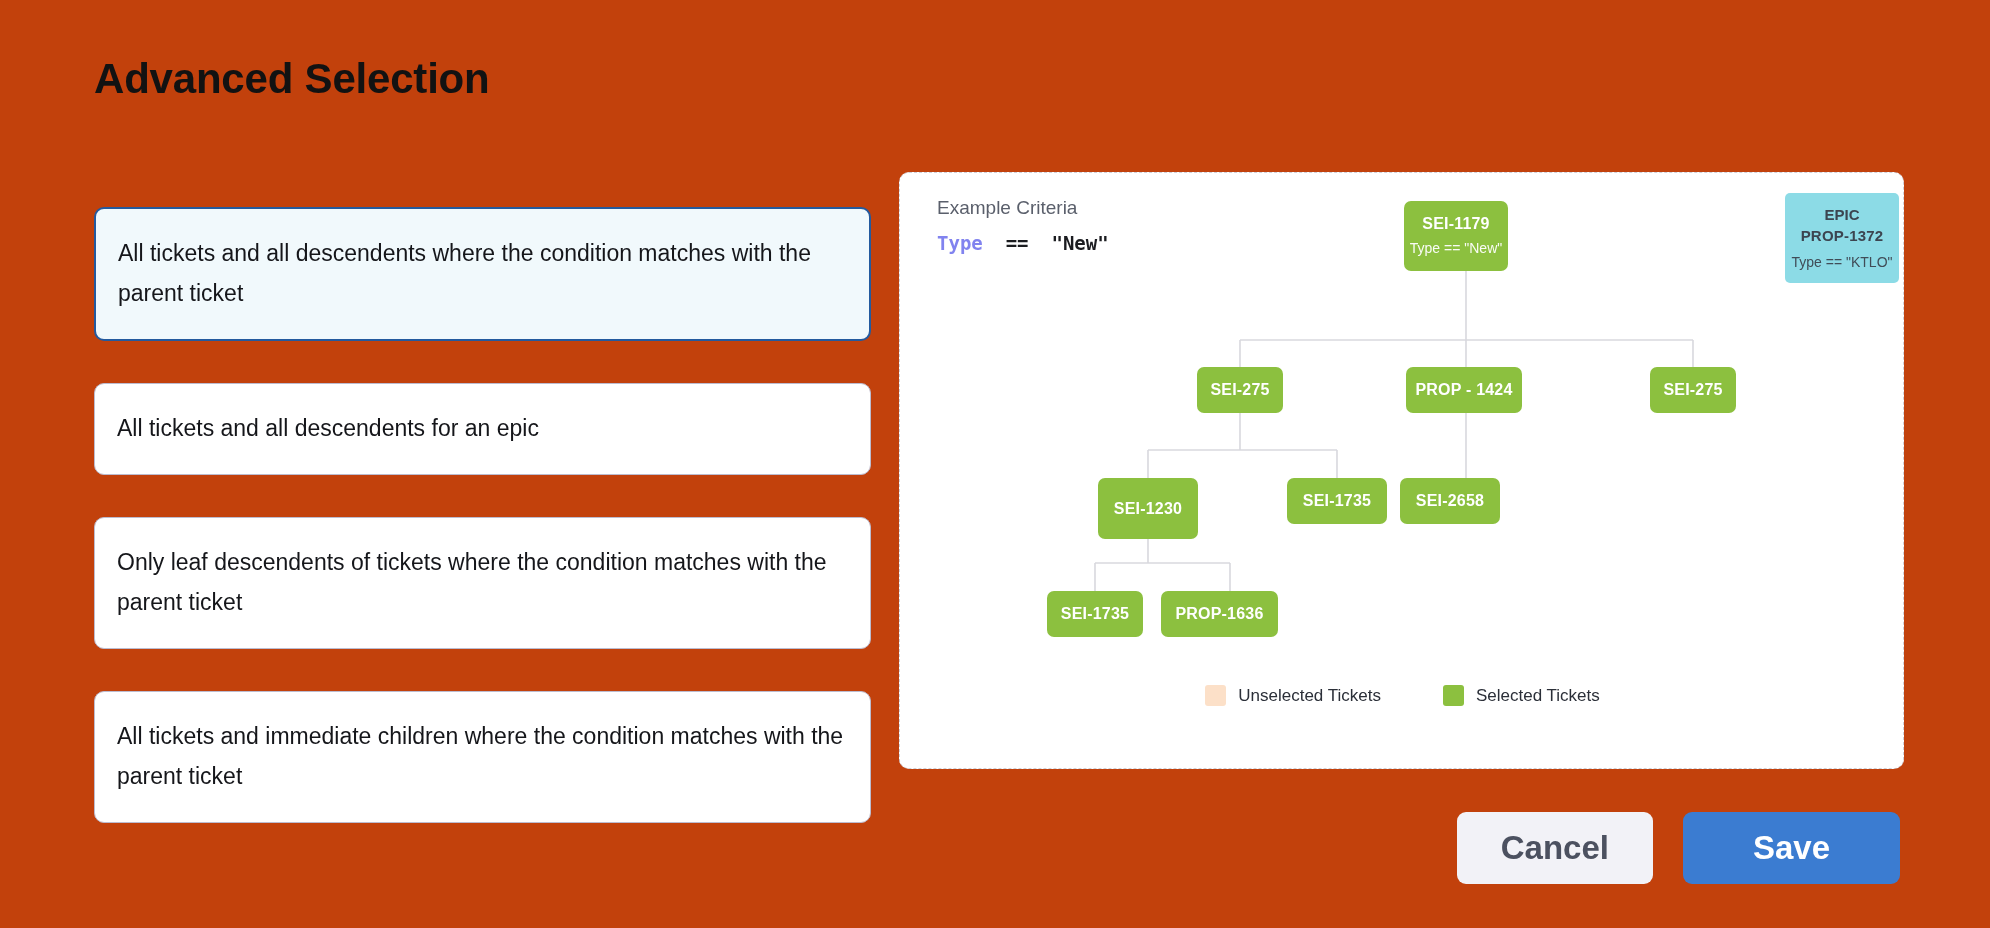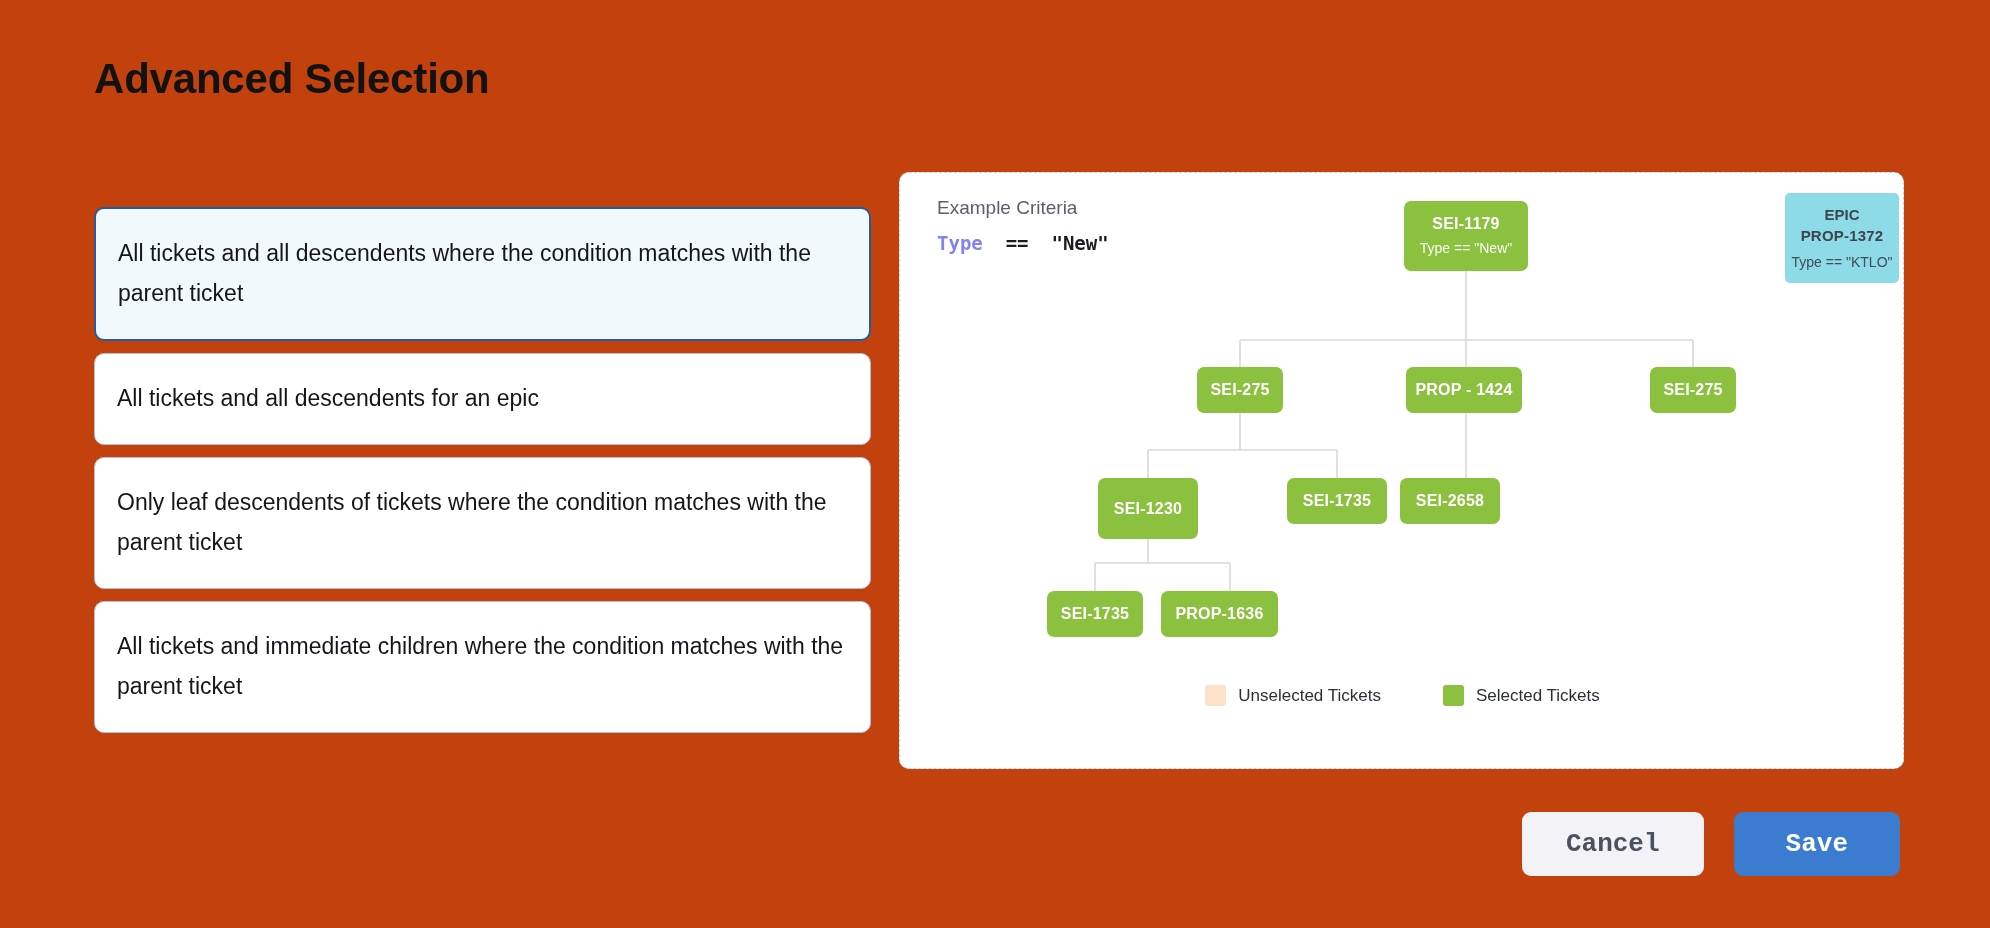--- a/index.html
+++ b/index.html
@@ -35,21 +35,21 @@
     position: absolute;
     left: 94px;
     top: 207px;
     width: 777px;
   }
   .option-card {
     border: 1.5px solid #bcbcd0;
     border-radius: 10px;
     background: #ffffff;
     padding: 24px 22px 26px 22px;
-    margin-bottom: 12px;
+    margin-bottom: 42px;
     cursor: pointer;
   }
   .option-card:last-child { margin-bottom: 0; }
   .option-card.selected {
     border: 2.5px solid #245a9e;
     background: #f1f9fc;
   }
   .option-text {
     font-size: 23px;
     line-height: 40px;
@@ -154,34 +154,34 @@
     position: absolute;
     right: 90px;
     top: 812px;
     display: flex;
     align-items: center;
     gap: 30px;
   }
   .btn {
     border: none;
     border-radius: 9px;
-    font-size: 26px;
+    font-size: 33px;
     font-weight: 700;
     cursor: pointer;
-    font-family: Liberation Mono, monospace;
+    font-family: Liberation Sans, sans-serif;
   }
   .btn-cancel {
     background: #f2f2f7;
     color: #4c5160;
     padding: 17px 44px;
   }
   .btn-save {
     background: #3b7cd1;
     color: #ffffff;
-    padding: 17px 52px;
+    padding: 17px 70px;
   }
 </style>
 </head>
 <body>
 
 <div class="page">
 
   <div class="page-title">Advanced Selection</div>
 
   <div class="options">
@@ -224,21 +224,21 @@
         <path d="M 566 240 L 566 305"></path>
 
         <path d="M 248 351 L 248 390"></path>
 
         <path d="M 195 390 L 330 390"></path>
         <path d="M 195 390 L 195 418"></path>
         <path d="M 330 390 L 330 418"></path>
       </g>
     </svg>
 
-    <div class="node green" style="left:504px; top:28px; width:124px; height:70px;">
+    <div class="node green" style="left:504px; top:28px; width:104px; height:70px;">
       <div class="nid">SEI-1179</div>
       <div class="nsub">Type == "New"</div>
     </div>
 
     <div class="node epic" style="left:885px; top:20px; width:114px; height:90px;">
       <div class="ntitle">EPIC</div>
       <div class="nid">PROP-1372</div>
       <div class="nsub">Type == "KTLO"</div>
     </div>
 

